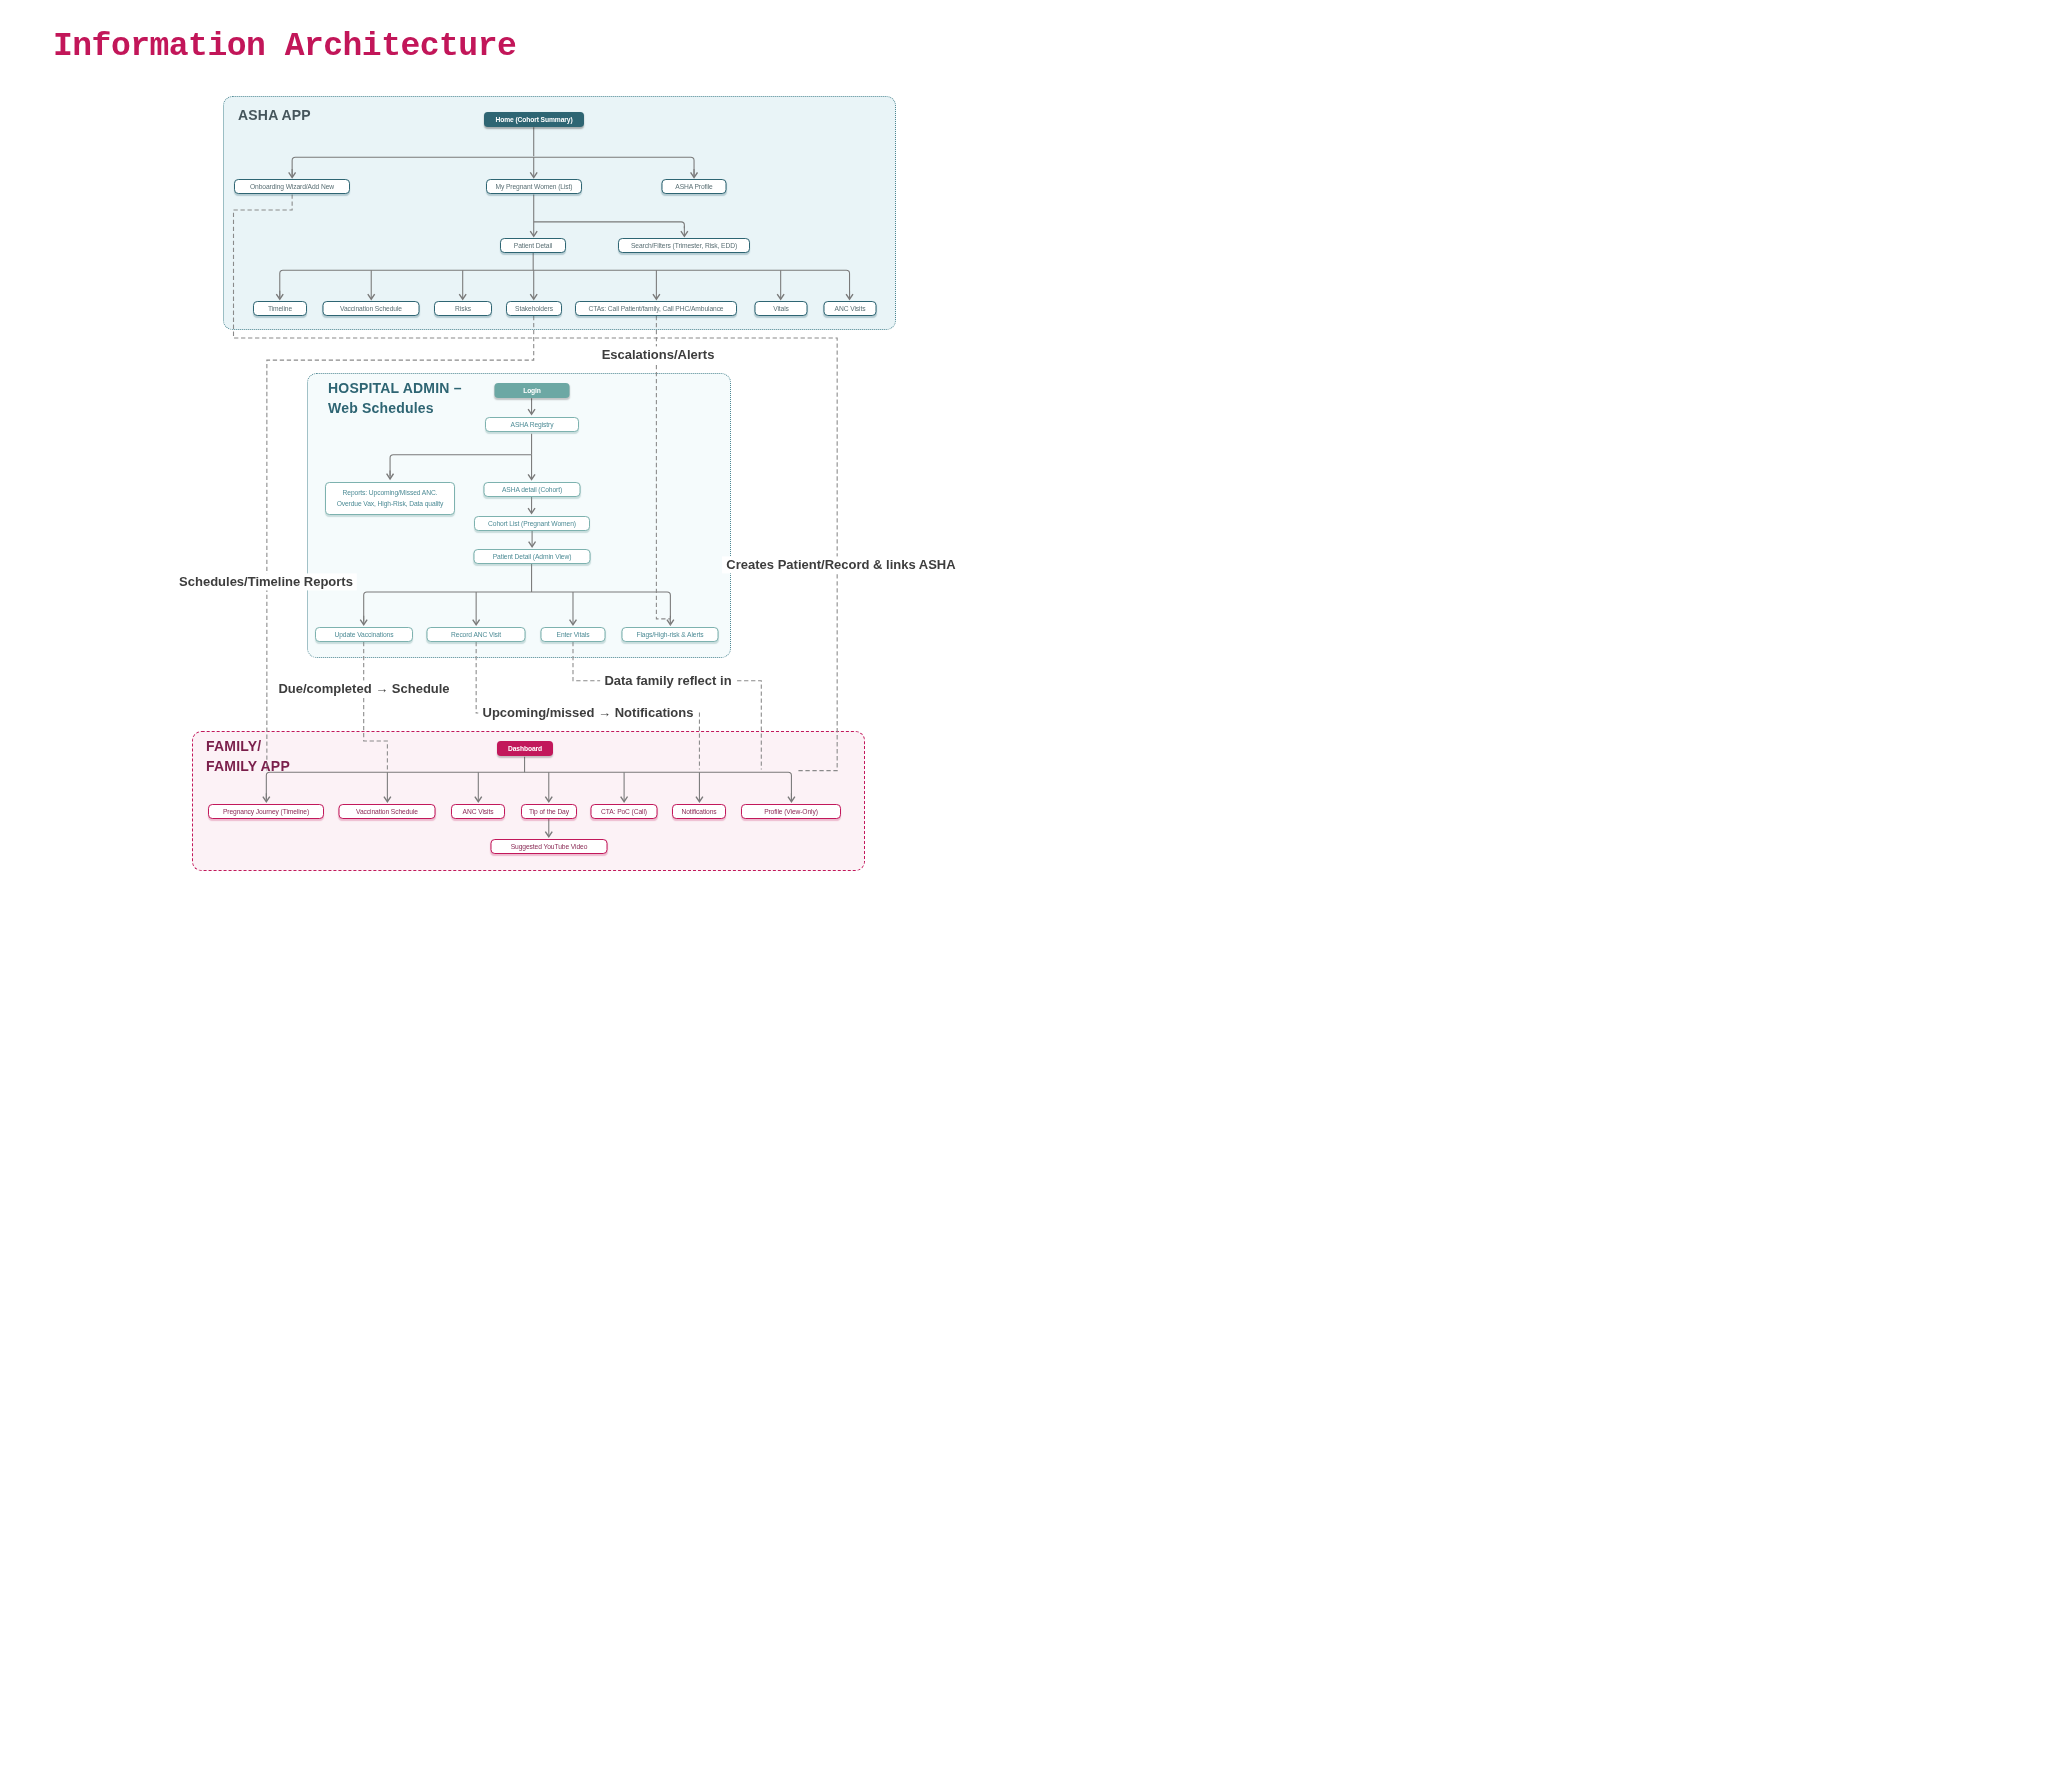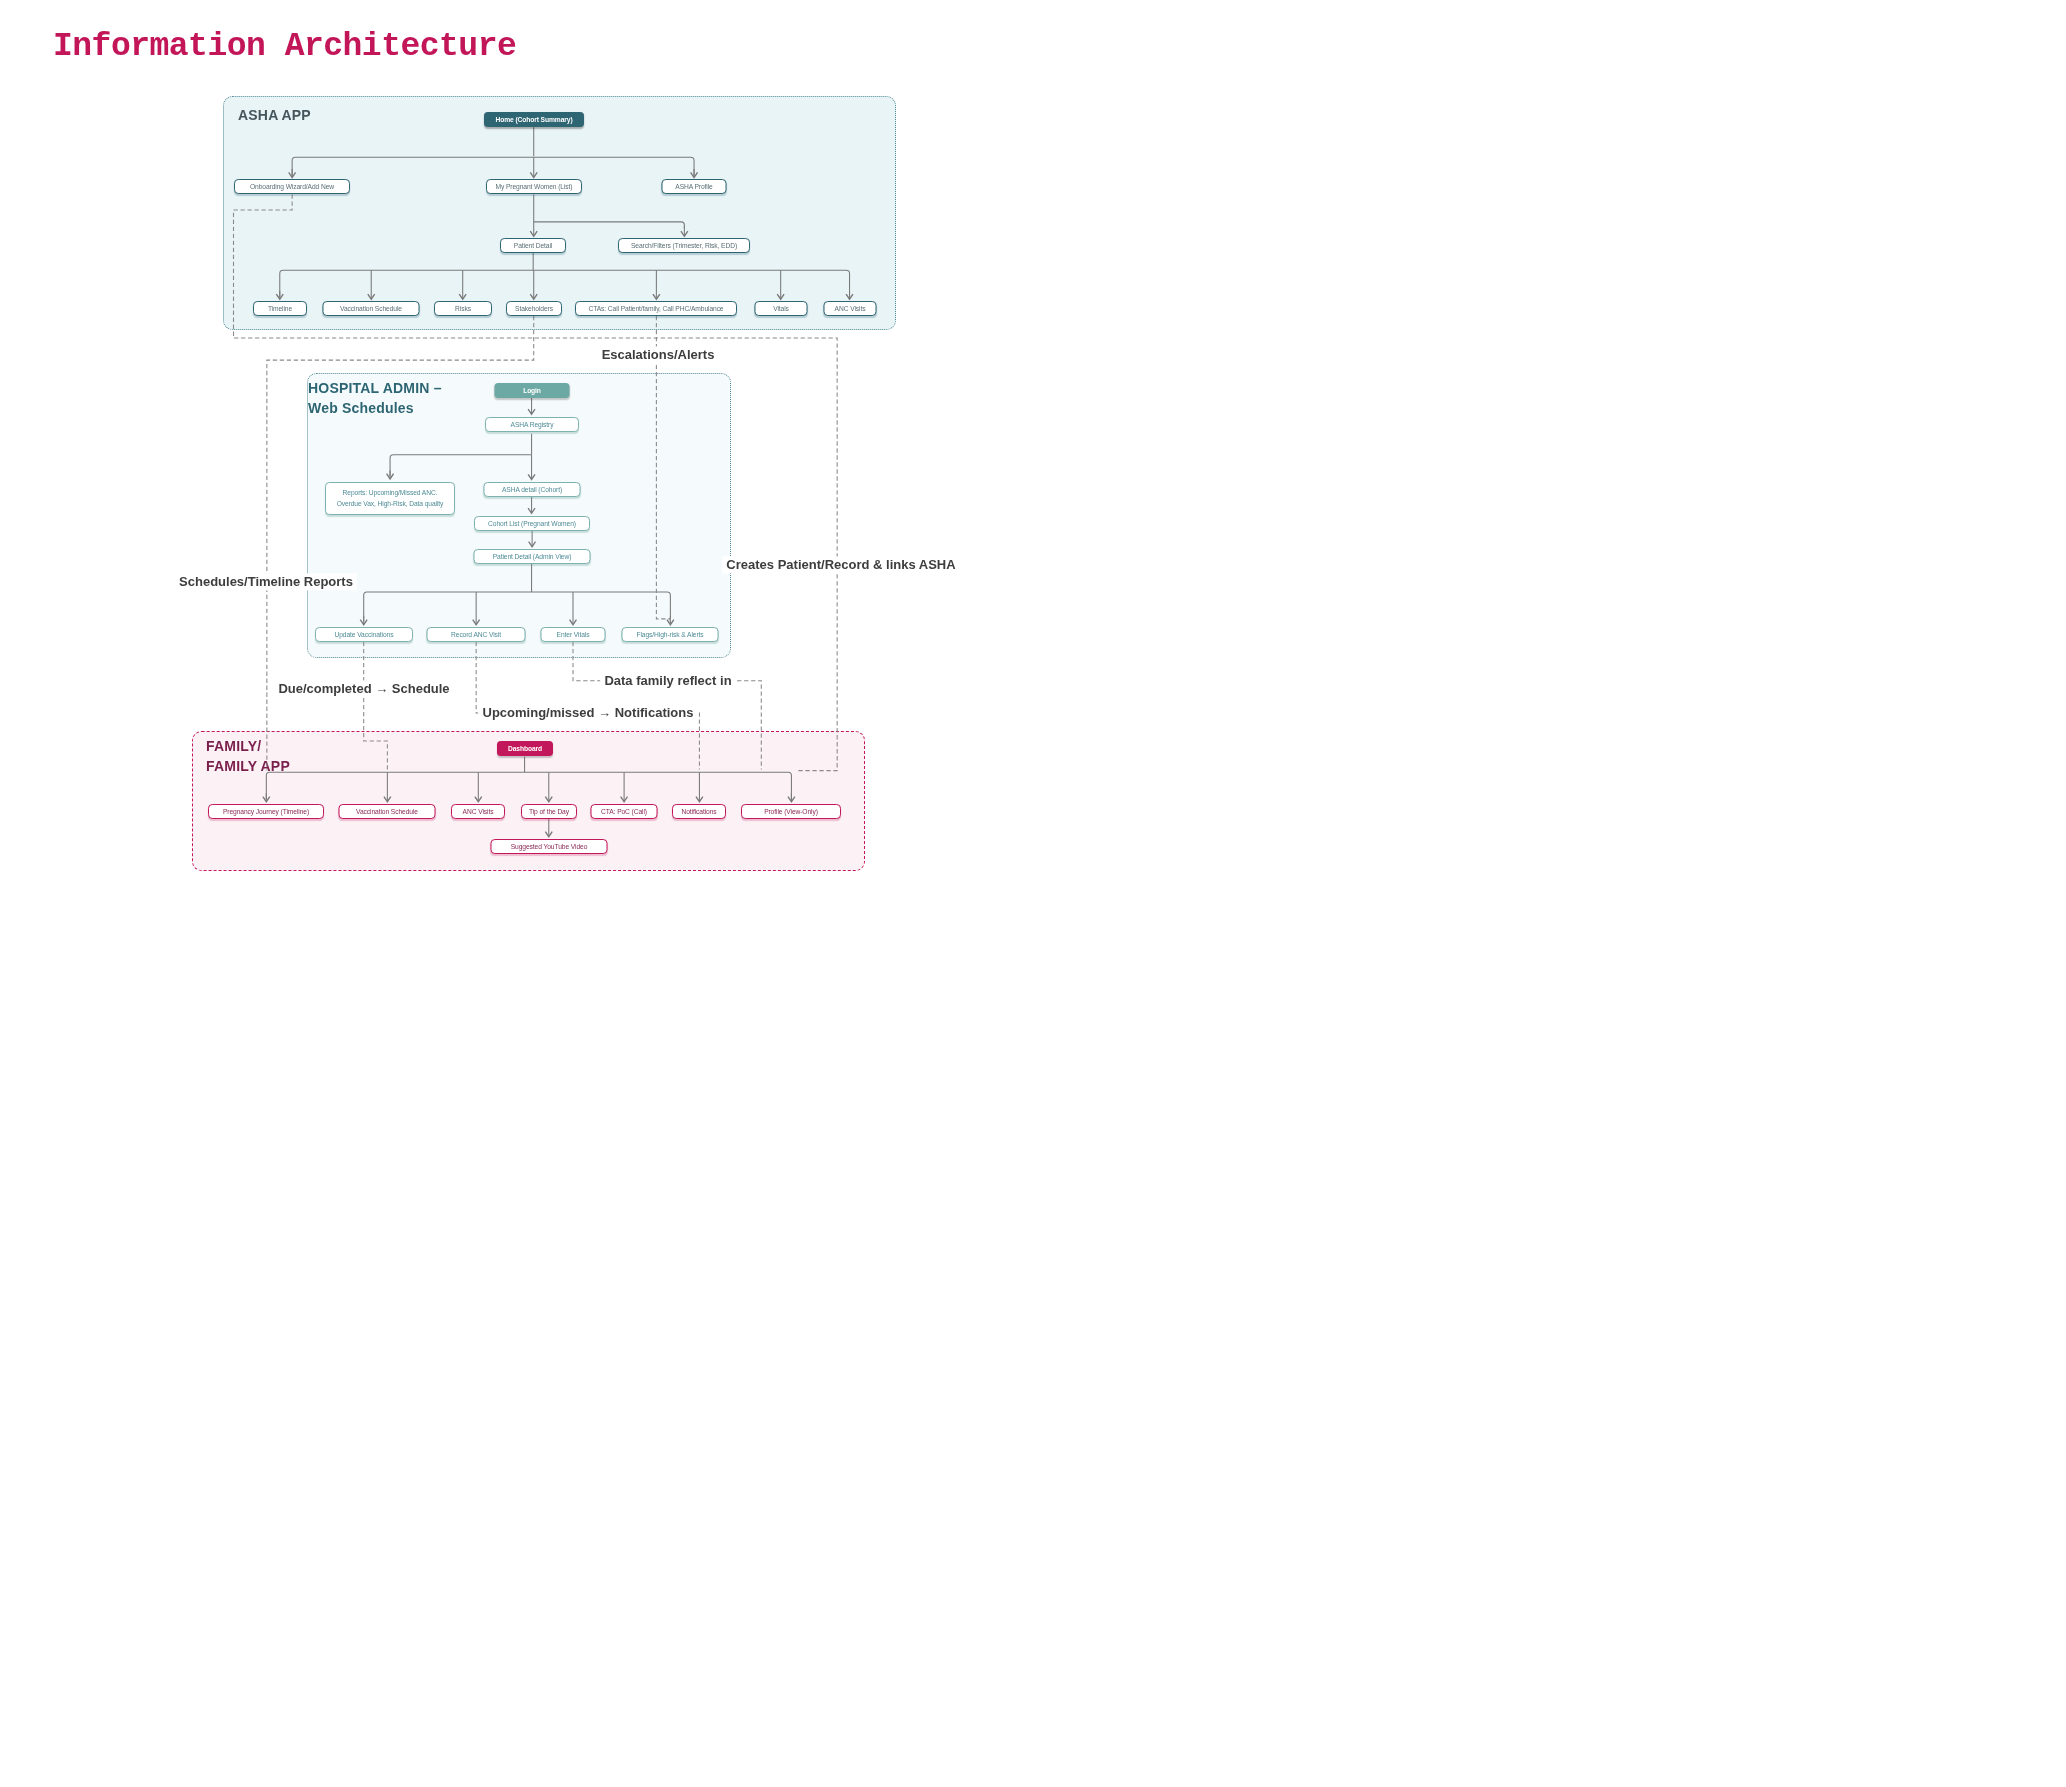--- a/index.html
+++ b/index.html
@@ -7,21 +7,21 @@
           font-family:"Liberation Sans",sans-serif;overflow:hidden;}
   #page-title{position:absolute;left:53px;top:28px;margin:0;
               font-family:Liberation Mono, monospace;font-weight:700;
               font-size:33px;letter-spacing:-0.5px;color:#C21659;}
   .section{position:absolute;border-radius:9.7px;z-index:1;box-sizing:border-box;}
   #sec-asha{left:223px;top:96px;width:673px;height:234px;background:#E9F4F7;border:1.1px dotted #4E8792;}
   #sec-admin{left:307px;top:373px;width:424px;height:285px;background:#F5FBFC;border:1.1px dotted #4E8792;}
   #sec-patient{left:192px;top:731px;width:673px;height:140px;background:#FCF2F6;border:1.1px dashed #C2185B;}
   .sec-label{position:absolute;font-weight:700;font-size:14px;letter-spacing:0.2px;z-index:2;line-height:1.45;}
   #lbl-asha{left:238px;top:105px;color:#45555C;}
-  #lbl-admin{left:308px;top:378px;color:#2E6573;}
+  #lbl-admin{left:328px;top:378px;color:#2E6573;}
   #lbl-patient{left:206px;top:736px;color:#7A1F4B;}
   svg#wires{position:absolute;left:0;top:0;z-index:3;}
   .node{position:absolute;transform:translateX(-50%);height:15px;z-index:4;
         display:flex;align-items:center;justify-content:center;
         background:#fff;border-radius:4.3px;font-size:6.7px;letter-spacing:-0.1px;
         white-space:nowrap;box-sizing:border-box;}
   .n-asha{border:1.1px solid #2E6573;color:#5A6F74;box-shadow:0 1.1px 1.1px rgba(46,101,115,.28);}
   .n-admin{border:1.1px solid #7DB2AF;color:#4E8C96;box-shadow:0 1.1px 1.1px rgba(109,160,157,.32);}
   .n-patient{border:1.1px solid #C2185B;color:#8A2A55;box-shadow:0 1.1px 1.1px rgba(194,24,91,.25);}
   .n-dark{background:#2E6573;color:#fff;font-weight:700;border:none;border-radius:3.8px;

